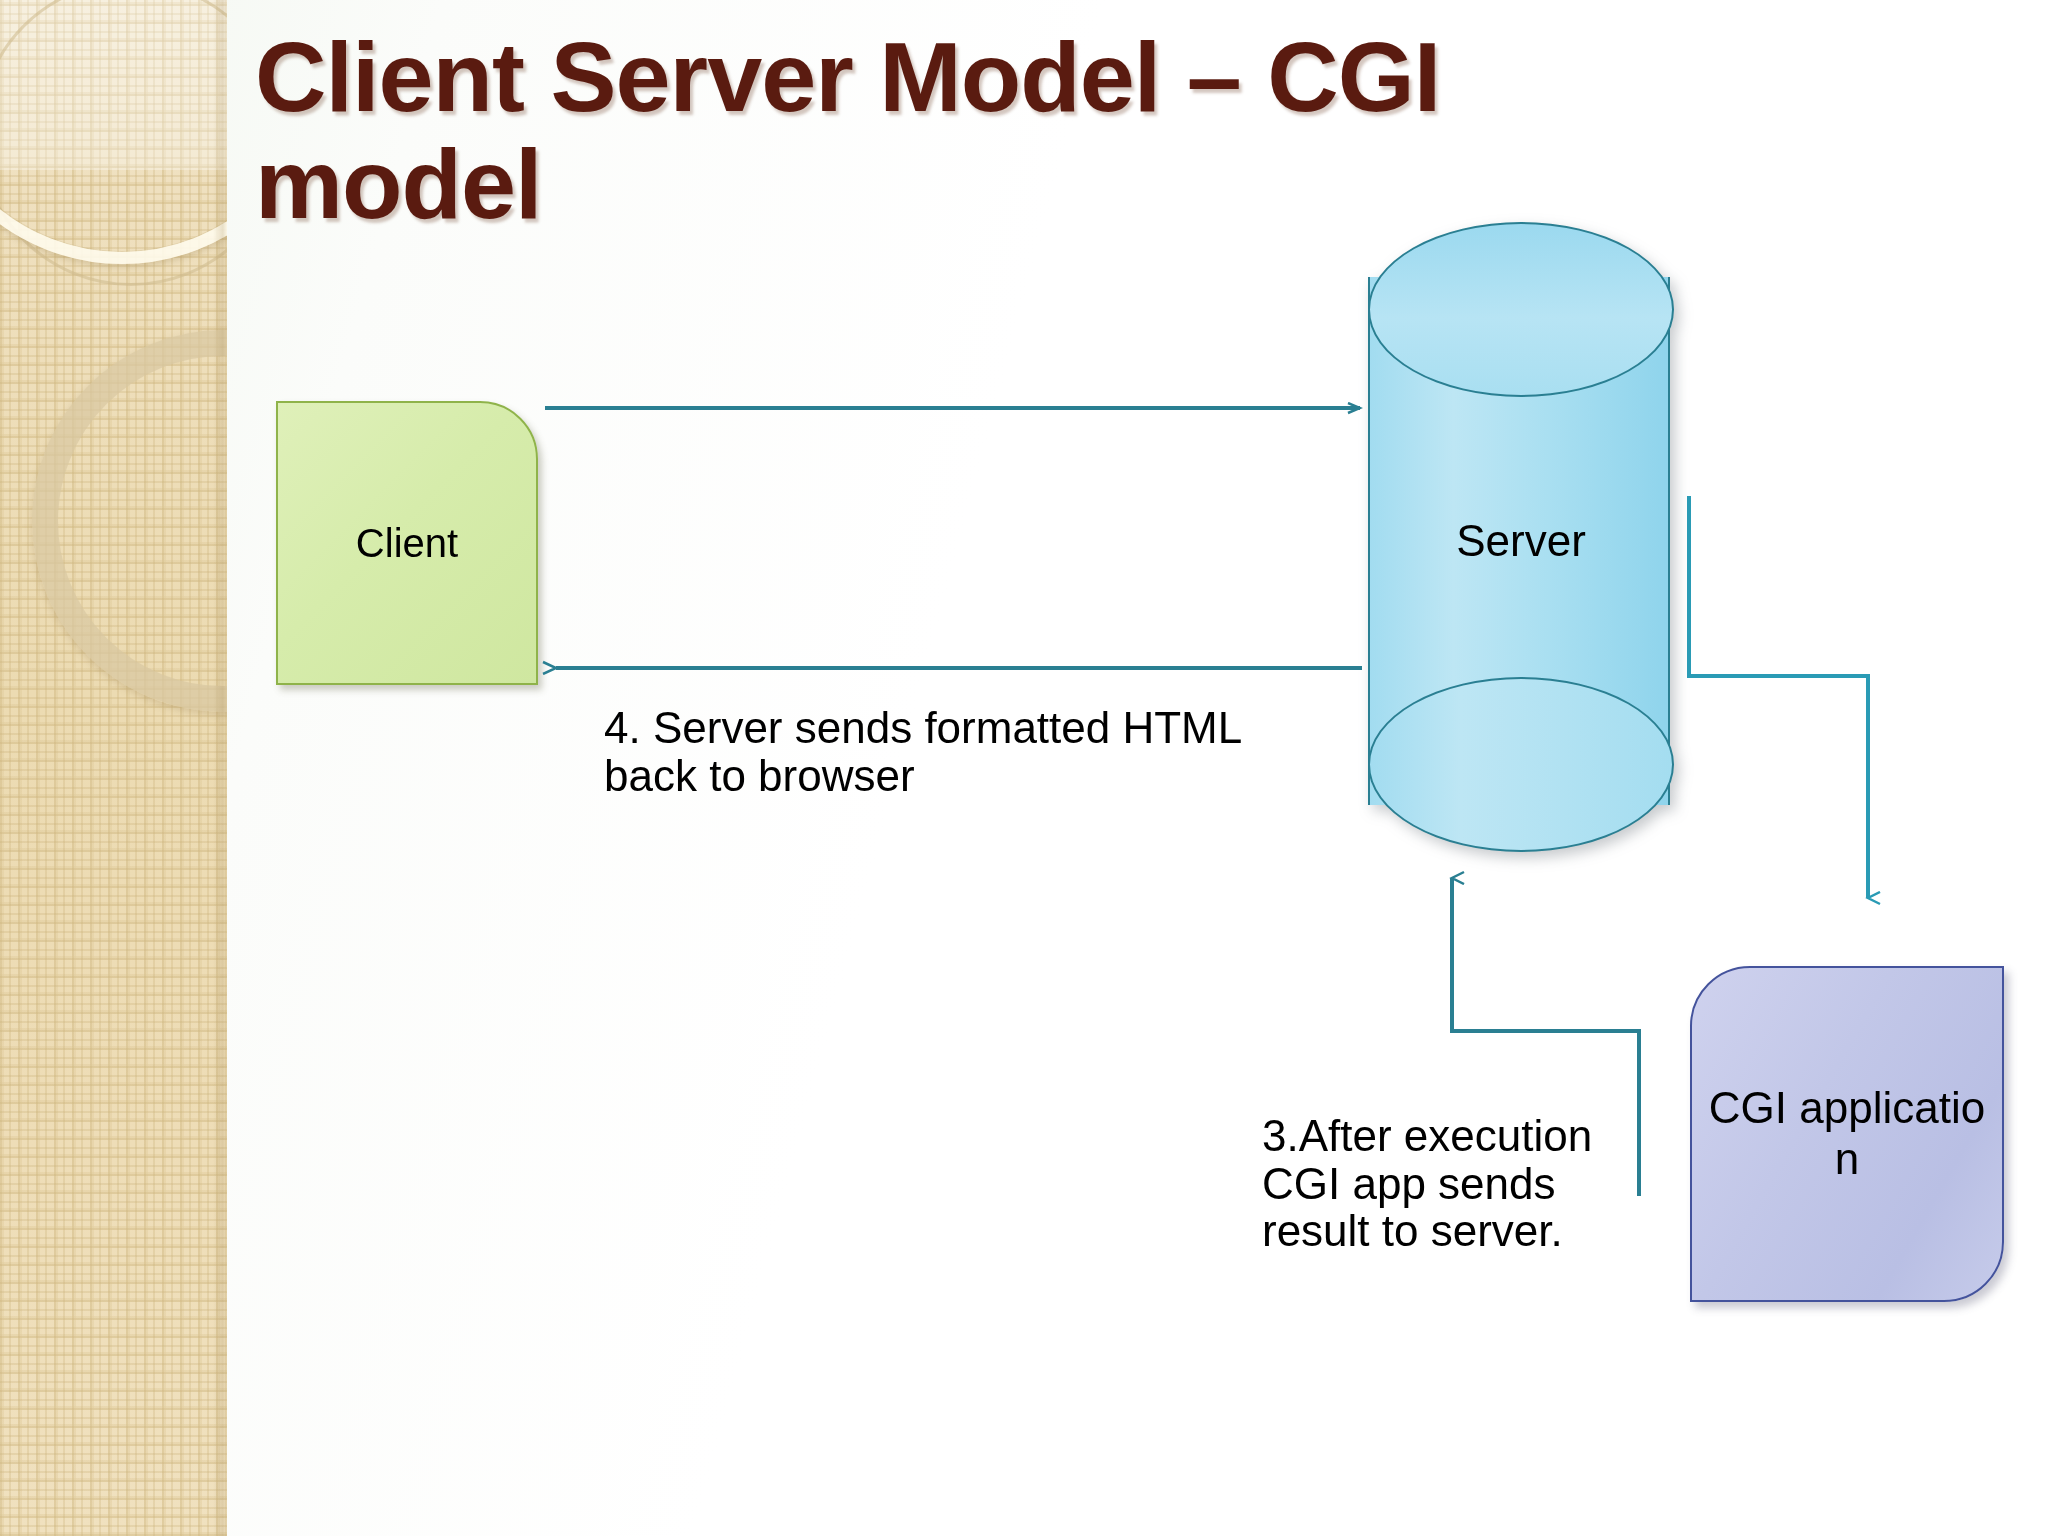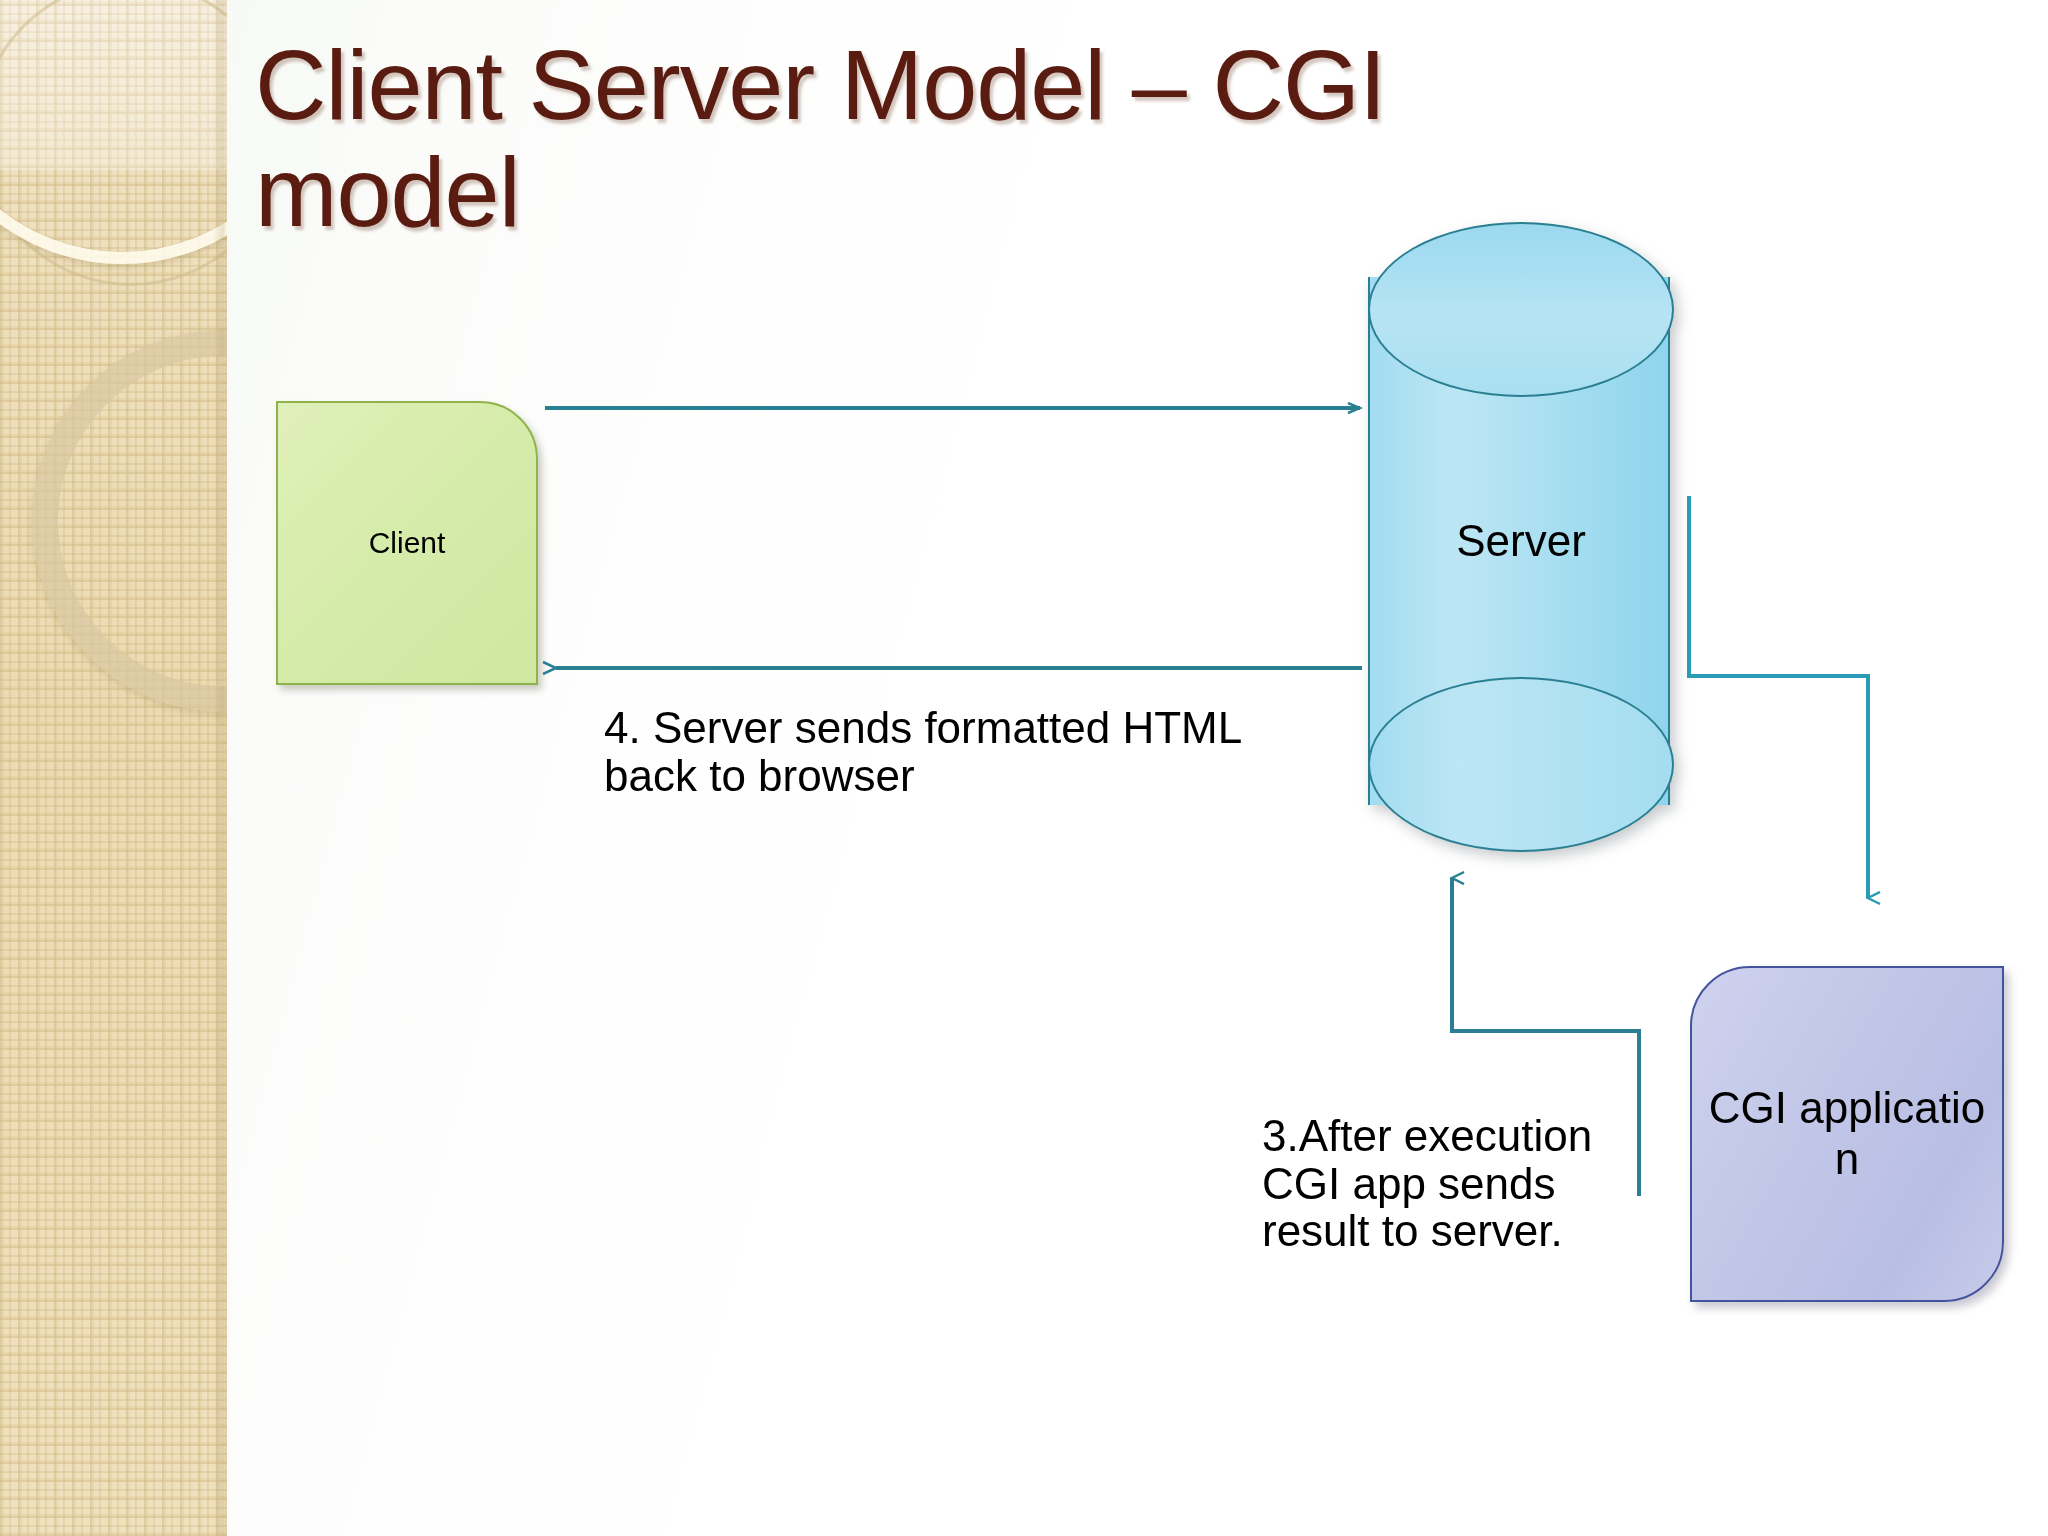--- a/index.html
+++ b/index.html
@@ -51,39 +51,39 @@
     border-radius:50%;
     border:3px solid rgba(205,185,140,.55);
   }
   #sidebar .edgeshadow{
     position:absolute;right:0;top:0;width:14px;height:1536px;
     background:linear-gradient(90deg,rgba(160,135,85,0) 0%,rgba(160,135,85,.22) 70%,rgba(160,135,85,0) 100%);
   }
 
   
   #title{
-    position:absolute;left:255px;top:32px;width:1350px;
-    font-size:99px;line-height:1.08;font-weight:400;
+    position:absolute;left:255px;top:24px;width:1350px;
+    font-size:99px;line-height:1.08;font-weight:700;
     color:#5a1b10;
     letter-spacing:-1px;
     text-shadow:3px 4px 3px rgba(120,80,60,.32);
   }
 
   
   #client-box{
     position:absolute;left:276px;top:401px;width:258px;height:280px;
     background:linear-gradient(135deg,#dff0b9 0%,#d6ecab 45%,#cfe7a0 100%);
     border:2px solid #8fb councils;
     border:2px solid #8fb34a;
     border-radius:0 58px 0 0;
     box-shadow:4px 5px 7px rgba(90,90,60,.30);
     display:flex;align-items:center;justify-content:center;
   }
   #client-box .lbl{
-    font-size:30px;color:#000;
+    font-size:40px;color:#000;
   }
 
   
   #server-cyl{
     position:absolute;left:1368px;top:222px;width:306px;height:638px;
     filter:drop-shadow(5px 6px 7px rgba(80,90,100,.32));
   }
   #server-cyl .body{
     position:absolute;left:0;top:55px;width:302px;height:528px;
     background:linear-gradient(90deg,#a2dcf0 0%,#bde6f4 28%,#a9dff1 60%,#8fd4ec 100%);

